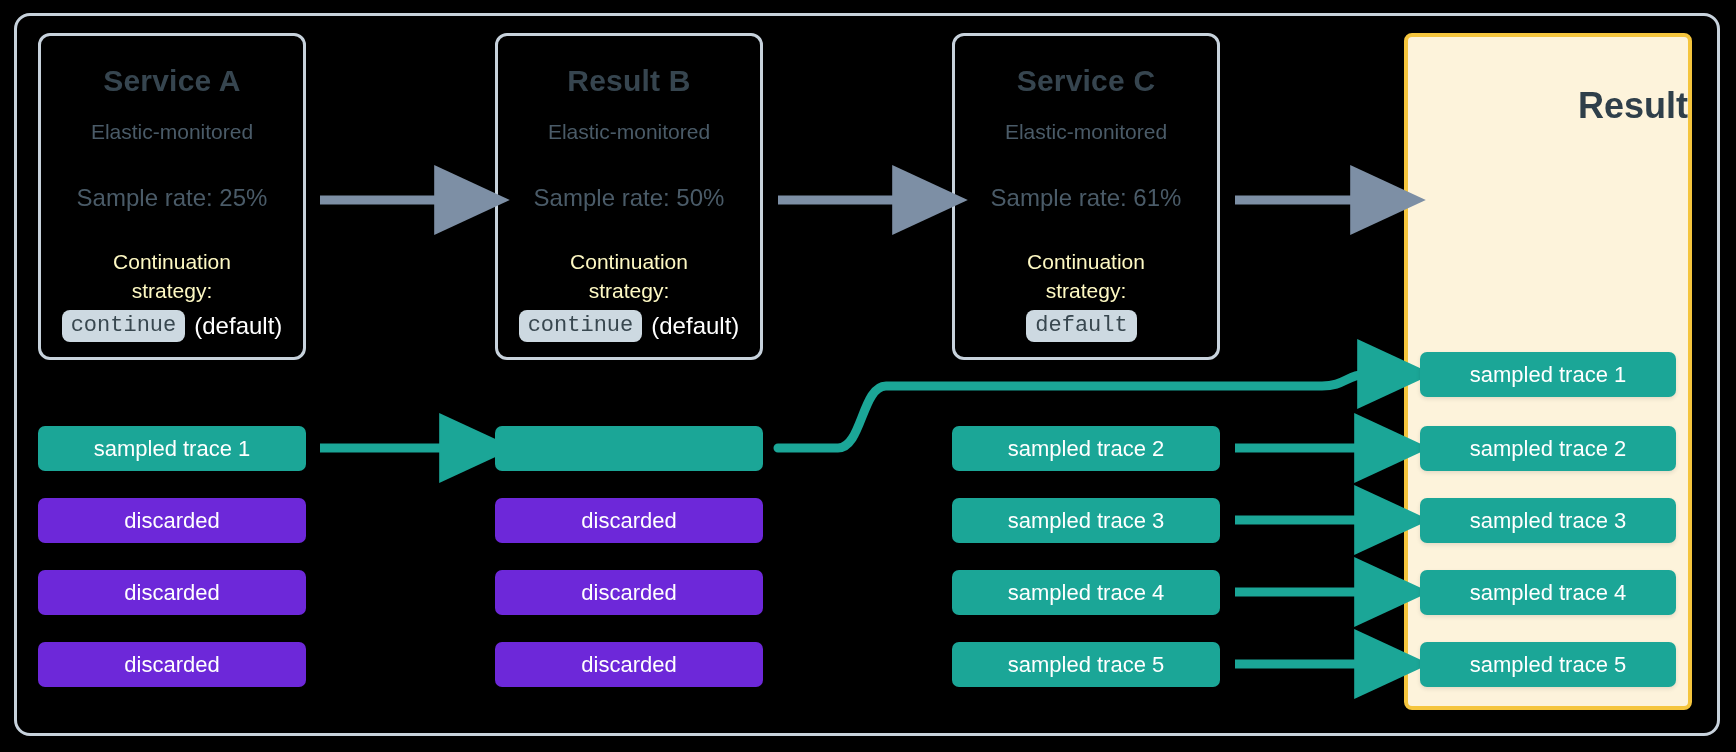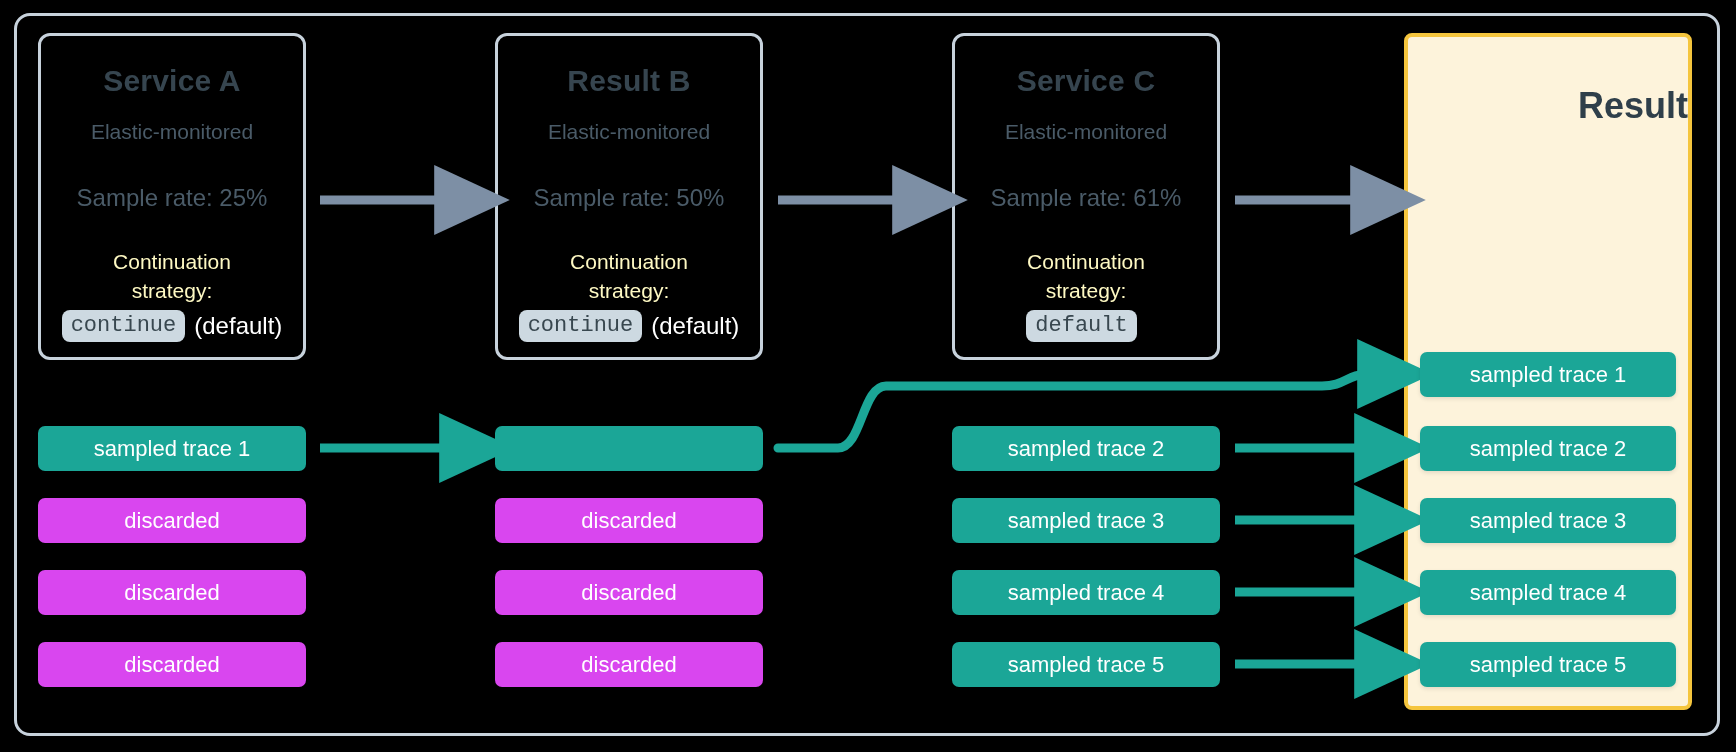--- a/index.html
+++ b/index.html
@@ -64,21 +64,21 @@
   }
 
   
   .chip-box{
     position:absolute;height:45px;border-radius:7px;
     display:flex;align-items:center;justify-content:center;
     color:#ffffff;font-size:22px;
     box-sizing:border-box;
   }
   .chip-sampled{background:#1ba697;}
-  .chip-discarded{background:#d946ef;}
+  .chip-discarded{background:#6d28d9;}
   .chip-result{background:#1ba697;box-shadow:0 2px 4px rgba(0,0,0,.10);}
 
   svg.wires{position:absolute;left:0;top:0;width:1736px;height:752px;
     pointer-events:none;}
 </style>
 </head>
 <body>
 
 <div id="stage">
 

